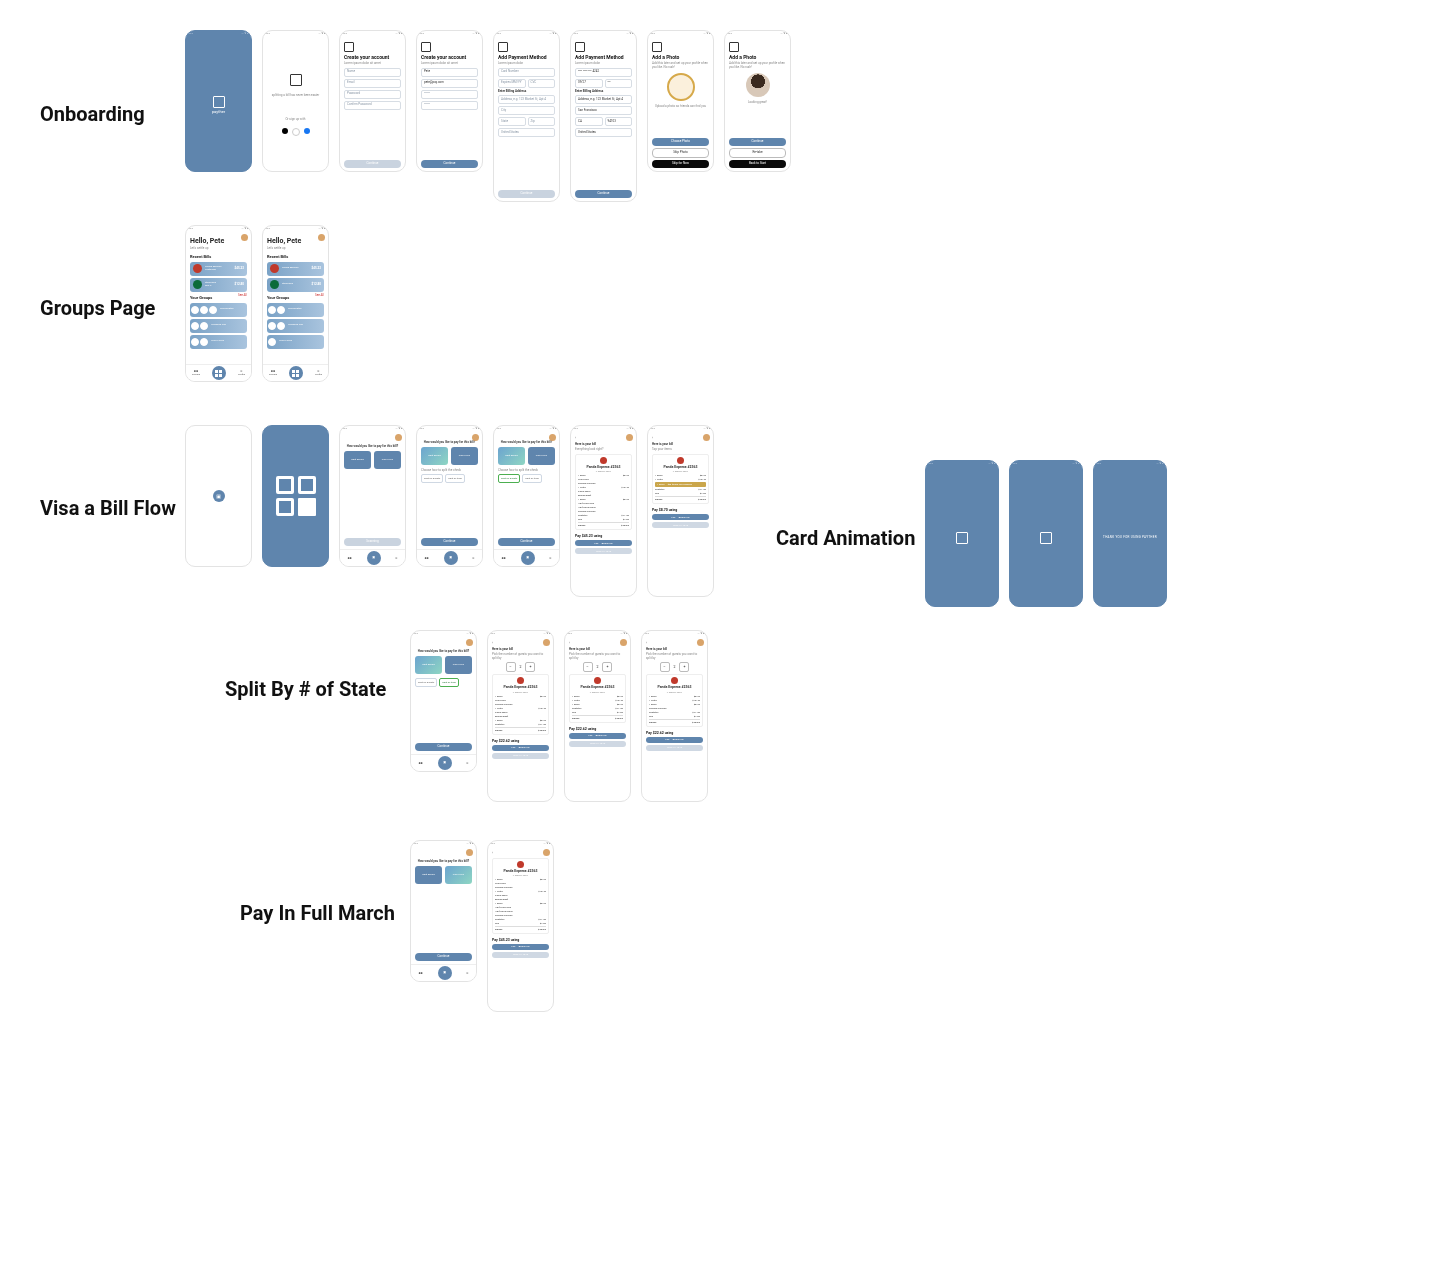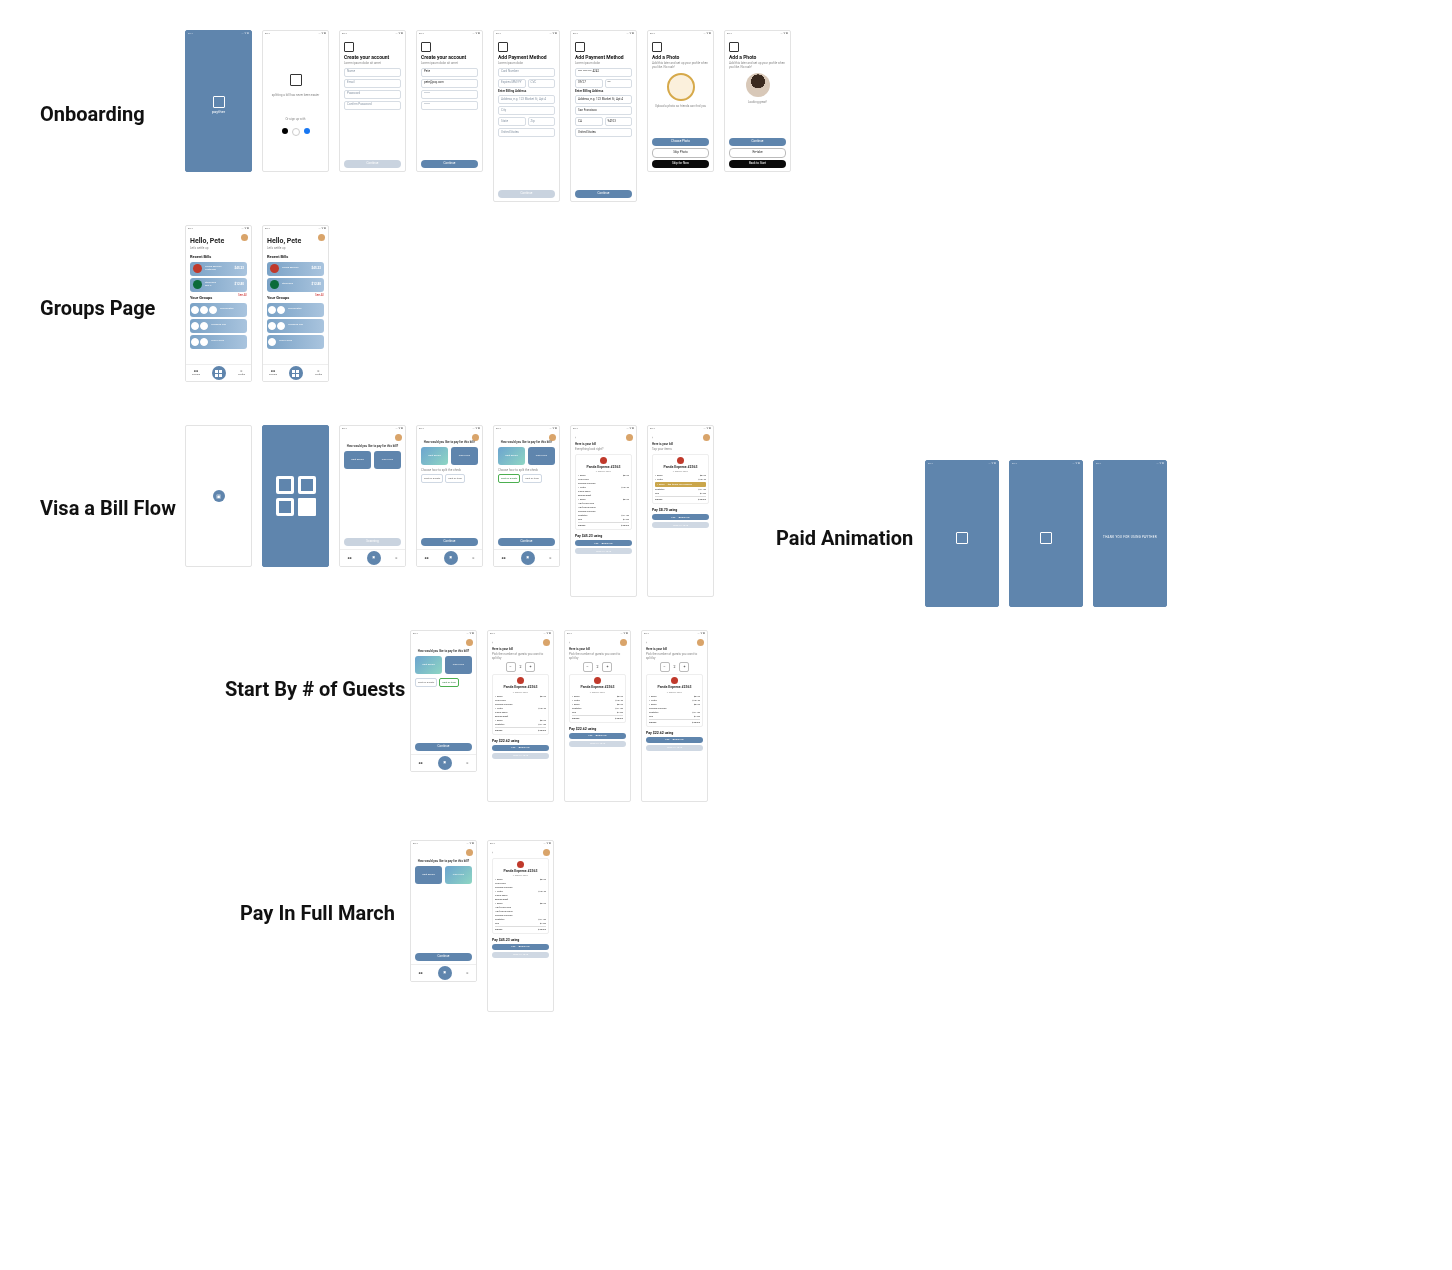--- a/index.html
+++ b/index.html
@@ -1,20 +1,20 @@
 <!DOCTYPE html>
 <html><head>
 <meta charset="utf-8">
 <style>
   html,body{margin:0;padding:0;background:#fff;font-family:-apple-system,BlinkMacSystemFont,"Segoe UI",Roboto,Helvetica,Arial,sans-serif;color:#222;}
   .canvas{position:relative;width:1452px;height:1270px;}
   .section-label{position:absolute;font-weight:700;font-size:20px;color:#111;}
   .row{position:absolute;display:flex;gap:10px;}
   
-  .phone{width:65px;height:140px;border:1px solid #e3e3e3;background:#f4f4f4;border-radius:2px;position:relative;overflow:hidden;font-size:3px;line-height:1.2;display:flex;flex-direction:column;}
+  .phone{width:65px;height:140px;border:1px solid #e3e3e3;background:#f4f4f4;border-radius:10px;position:relative;overflow:hidden;font-size:3px;line-height:1.2;display:flex;flex-direction:column;}
   .phone.tall{height:170px;}
   .phone.blue{background:#5f85ad;border-color:#5f85ad;color:#fff;}
   .phone.white{background:#fff;}
   .status{height:6px;display:flex;justify-content:space-between;padding:1px 2px;font-size:2.5px;color:#333;}
   .phone.blue .status{color:#eaf0f7;}
   .body{flex:1;padding:3px 4px;display:flex;flex-direction:column;gap:2px;}
   .center{align-items:center;justify-content:center;text-align:center;}
   .title{font-size:5px;font-weight:700;color:#111;}
   .sub{font-size:3px;color:#888;}
   .input{height:7px;border:1px solid #d7dde4;background:#fff;border-radius:2px;padding:0 2px;color:#8a97a6;display:flex;align-items:center;}
@@ -73,22 +73,22 @@
   .paylbl{font-weight:700;font-size:3.5px;margin-top:2px;}
   .center-col{display:flex;flex-direction:column;align-items:center;justify-content:center;gap:2px;height:100%;}
 </style>
 </head>
 <body>
 <div class="canvas">
 
 <div class="section-label" style="left:40px;top:102px;">Onboarding</div>
 <div class="section-label" style="left:40px;top:296px;">Groups Page</div>
 <div class="section-label" style="left:40px;top:496px;">Visa a Bill Flow</div>
-<div class="section-label" style="left:776px;top:526px;">Paid Animation</div>
-<div class="section-label" style="left:225px;top:677px;">Start By # of Guests</div>
+<div class="section-label" style="left:776px;top:526px;">Card Animation</div>
+<div class="section-label" style="left:225px;top:677px;">Split By # of State</div>
 <div class="section-label" style="left:240px;top:901px;">Pay In Full March</div>
 
 <div class="row" style="left:185px;top:30px;">
 
   <div class="phone blue">
     <div class="status">
           <span>9:41</span>
           <span>⏦ ᯤ ▮</span>
         </div>
     <div class="body center">

